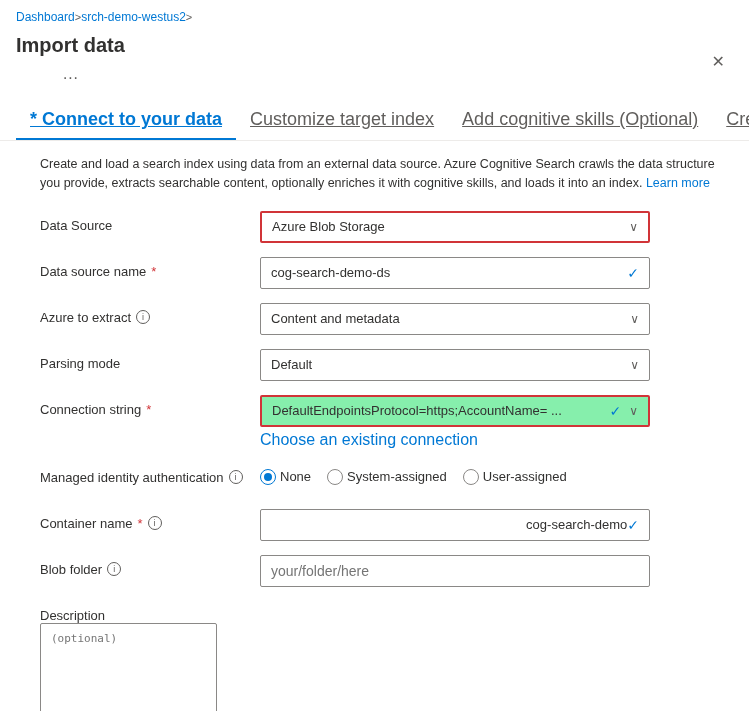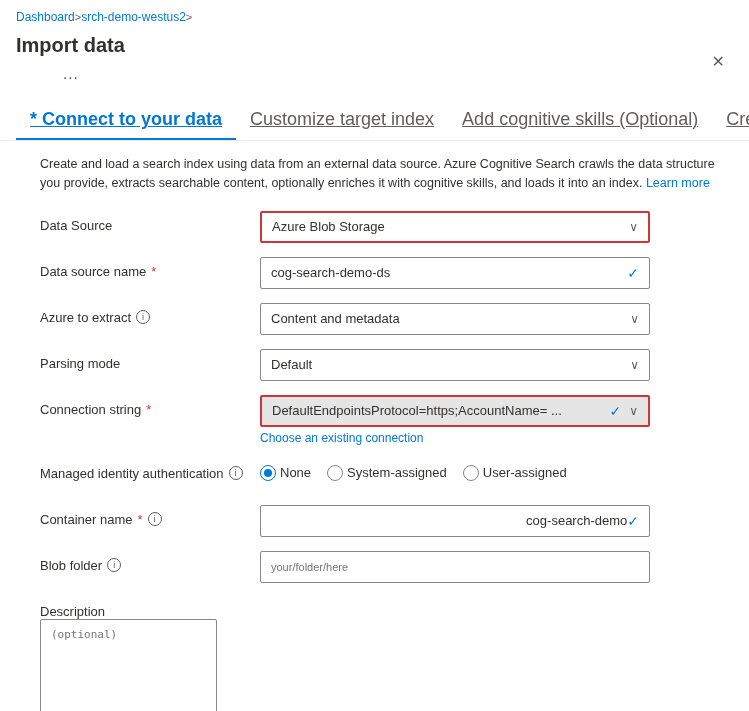--- a/index.html
+++ b/index.html
@@ -169,35 +169,35 @@
       display: flex;
       flex-direction: column;
     }
     .connection-string-dropdown {
       display: flex;
       align-items: center;
       justify-content: space-between;
       border: 2px solid #d13438;
       border-radius: 2px;
       padding: 5px 10px;
-      background: #e5e5e5;
+      background: #86efac;
       cursor: pointer;
       font-size: 13px;
       color: #323130;
       width: 100%;
       min-height: 32px;
     }
     .conn-right {
       display: flex;
       align-items: center;
       gap: 8px;
     }
     .choose-connection {
       color: #0078d4;
-      font-size: 12px;
+      font-size: 16px;
       cursor: pointer;
       margin-top: 4px;
       text-decoration: none;
     }
 
     
     .radio-group {
       display: flex;
       align-items: center;
       gap: 16px;
@@ -229,21 +229,21 @@
       height: 8px;
       border-radius: 50%;
       background: #0078d4;
     }
 
     
     .text-input {
       border: 1px solid #8a8886;
       border-radius: 2px;
       padding: 5px 10px;
-      font-size: 11px;
+      font-size: 14px;
       color: #3b82f6;
       width: 100%;
       min-height: 32px;
       background: #fff;
       outline: none;
     }
 
     
     .text-area {
       border: 1px solid #8a8886;

